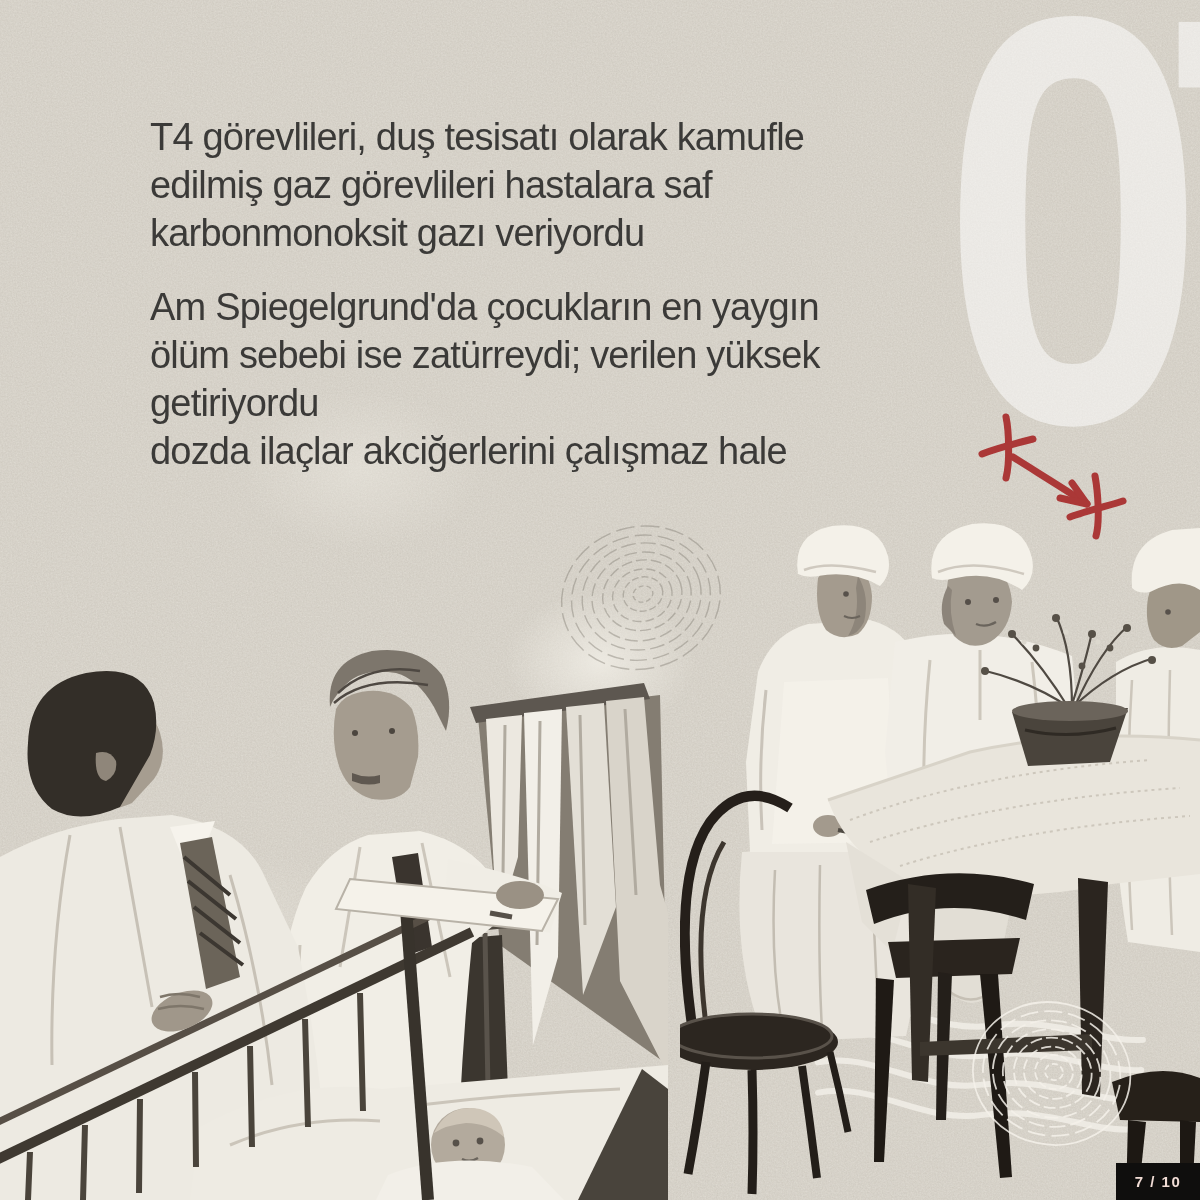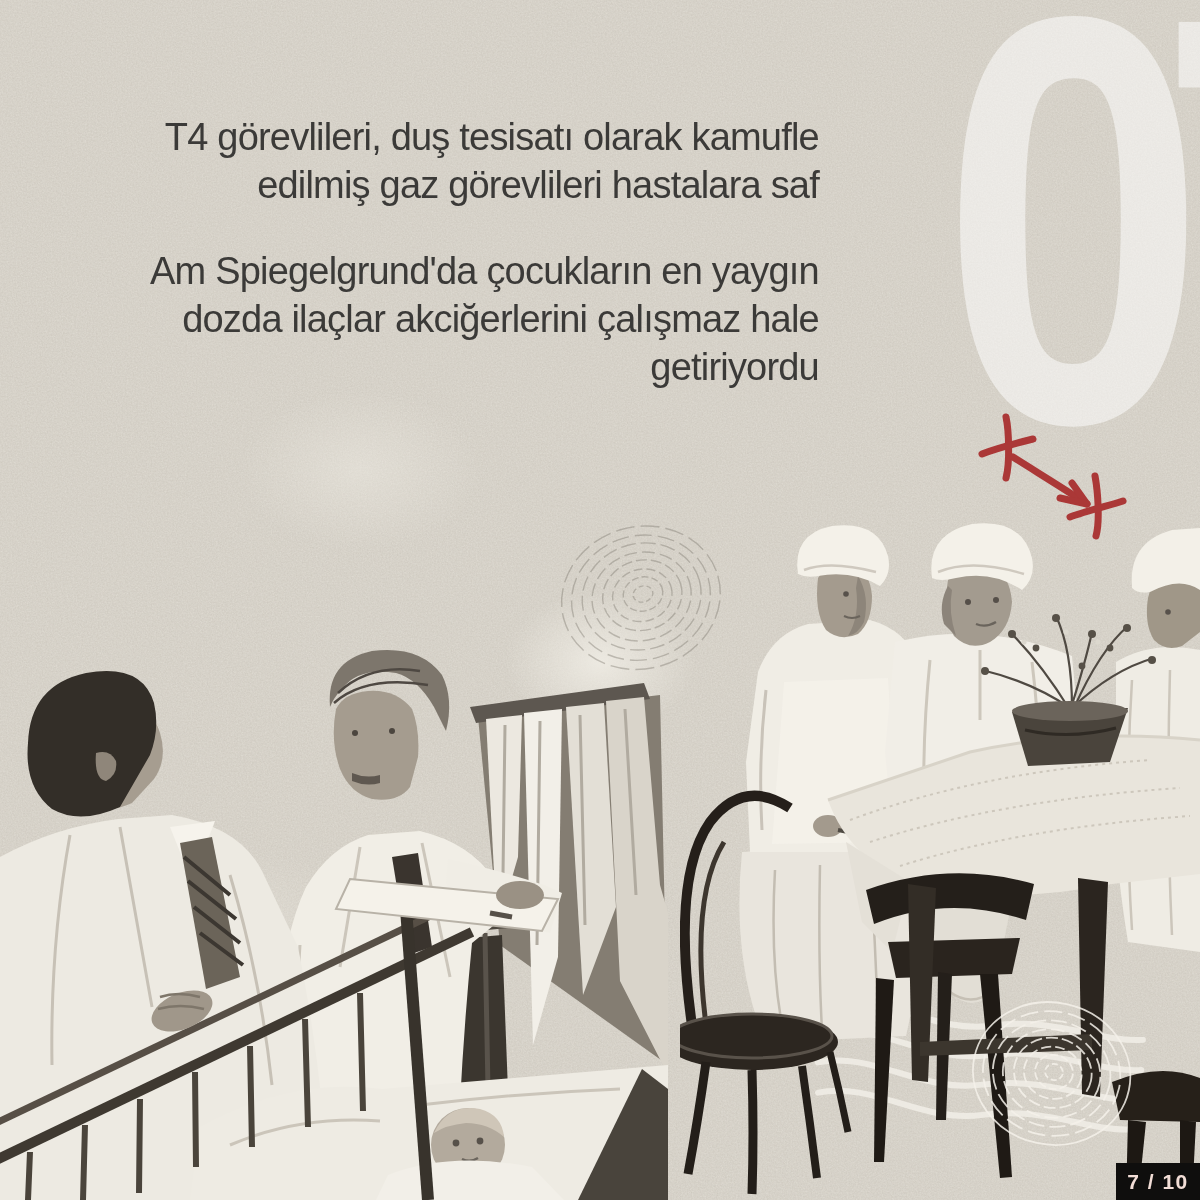--- a/index.html
+++ b/index.html
@@ -8,35 +8,35 @@
     background:#d7d2c8;font-family:"Liberation Sans",sans-serif;
   }
   .texture{position:absolute;left:0;top:0;z-index:1;}
   .watermark{
     position:absolute;top:-70px;right:-175px;z-index:2;
     font-weight:700;font-size:580px;line-height:1;
     letter-spacing:-0.1em;color:rgba(255,255,255,0.52);
     transform:scaleX(0.82);transform-origin:top right;
     user-select:none;
   }
-  .text-block{position:absolute;left:150px;top:113px;z-index:5;color:#3b3a38;text-align:right;}
-  .para+.para{margin-top:38px;}
+  .text-block{position:absolute;left:150px;top:113px;z-index:5;color:#3b3a38;}
+  .para+.para{margin-top:26px;}
   .t-line{white-space:nowrap;font-size:38px;line-height:48px;letter-spacing:-0.8px;font-weight:400;}
   .t-line .b{font-weight:400;}
   .fp-gray{position:absolute;left:558px;top:512px;z-index:2;}
   .photo-left{position:absolute;left:0;top:645px;width:668px;height:555px;z-index:6;}
   .photo-right{position:absolute;left:680px;top:520px;width:520px;height:680px;z-index:6;}
   .red-arrow{position:absolute;left:975px;top:405px;z-index:7;}
   .stamp-waves{position:absolute;left:808px;top:1000px;z-index:4;}
   .fp-white{position:absolute;left:962px;top:982px;z-index:8;}
   .badge{
     position:absolute;right:0;bottom:0;z-index:20;
     width:84px;height:37px;background:#0f0e0d;
     display:flex;align-items:center;justify-content:center;
-    color:#f2ddd6;font-size:21px;font-weight:700;letter-spacing:1.5px;
+    color:#f2ddd6;font-size:15px;font-weight:700;letter-spacing:1.5px;
   }
 </style>
 </head>
 <body>
 
 <div class="canvas">
 
   <svg class="texture" width="1200" height="1200">
     <defs>
       <filter id="grainDark" x="0" y="0" width="100%" height="100%">
@@ -72,25 +72,27 @@
       <ellipse cx="83" cy="84" rx="60" ry="53" stroke-dasharray="15 5"></ellipse>
       <ellipse cx="82" cy="85" rx="70" ry="62" stroke-dasharray="17 6"></ellipse>
       <ellipse cx="82" cy="85" rx="80" ry="71" stroke-dasharray="19 6"></ellipse>
     </g>
   </svg>
 
   <div class="text-block">
       <div class="para">
         <div class="t-line"><span>T4 görevlileri, duş tesisatı olarak kamufle</span></div>
         <div class="t-line"><span>edilmiş gaz görevlileri hastalara </span><span class="b">saf</span></div>
+        <div class="t-line"><span class="b">karbonmonoksit gazı</span><span> veriyordu</span></div>
       </div>
       <div class="para">
         <div class="t-line"><span>Am Spiegelgrund'da çocukların </span><span class="b">en yaygın</span></div>
+        <div class="t-line"><span class="b">ölüm sebebi ise</span><span> zatürreydi; verilen </span><span class="b">yüksek</span></div>
+        <div class="t-line"><span>getiriyordu</span></div>
         <div class="t-line"><span class="b">dozda ilaçlar</span><span> akciğerlerini çalışmaz hale</span></div>
-        <div class="t-line"><span>getiriyordu</span></div>
       </div>
     </div>
 
   <svg class="red-arrow" width="165" height="135" viewBox="0 0 165 135">
     <g fill="none" stroke="#a93030" stroke-width="7" stroke-linecap="round" opacity="0.95">
       <path d="M31,12 C34,26 35,58 31,73"></path>
       <path d="M7,49 C22,43 50,36 58,34"></path>
       <path d="M38,52 C60,66 88,83 109,97"></path>
       <path d="M112,99 L97,78"></path>
       <path d="M112,99 L85,93"></path>

